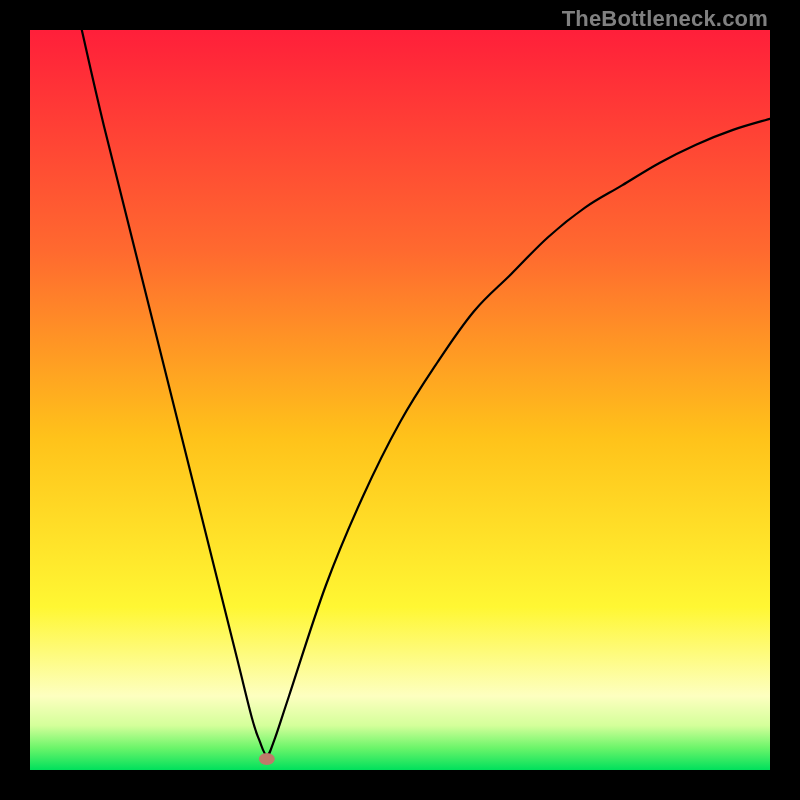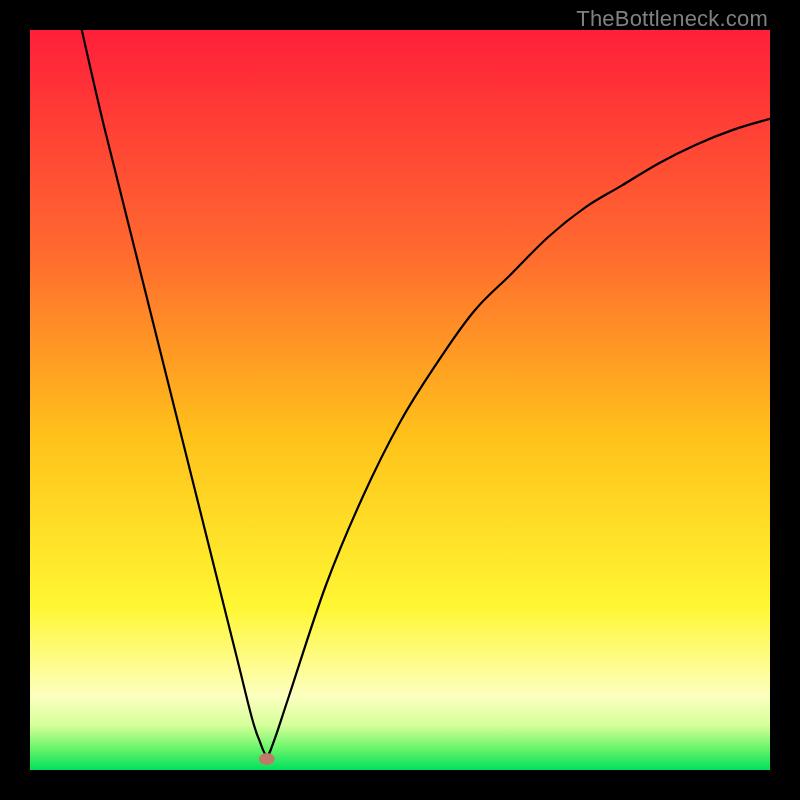--- a/index.html
+++ b/index.html
@@ -24,21 +24,21 @@
     width: 740px;
     height: 740px;
     overflow: hidden;
   }
   .brand {
     position: absolute;
     top: 6px;
     right: 32px;
     color: #808080;
     font-size: 22px;
-    font-weight: 400;
+    font-weight: 700;
     letter-spacing: 0.2px;
   }
   svg { display: block; }
 </style>
 </head>
 <body>
 
 <div class="frame">
   <div class="brand">TheBottleneck.com</div>
   <div class="plot">

